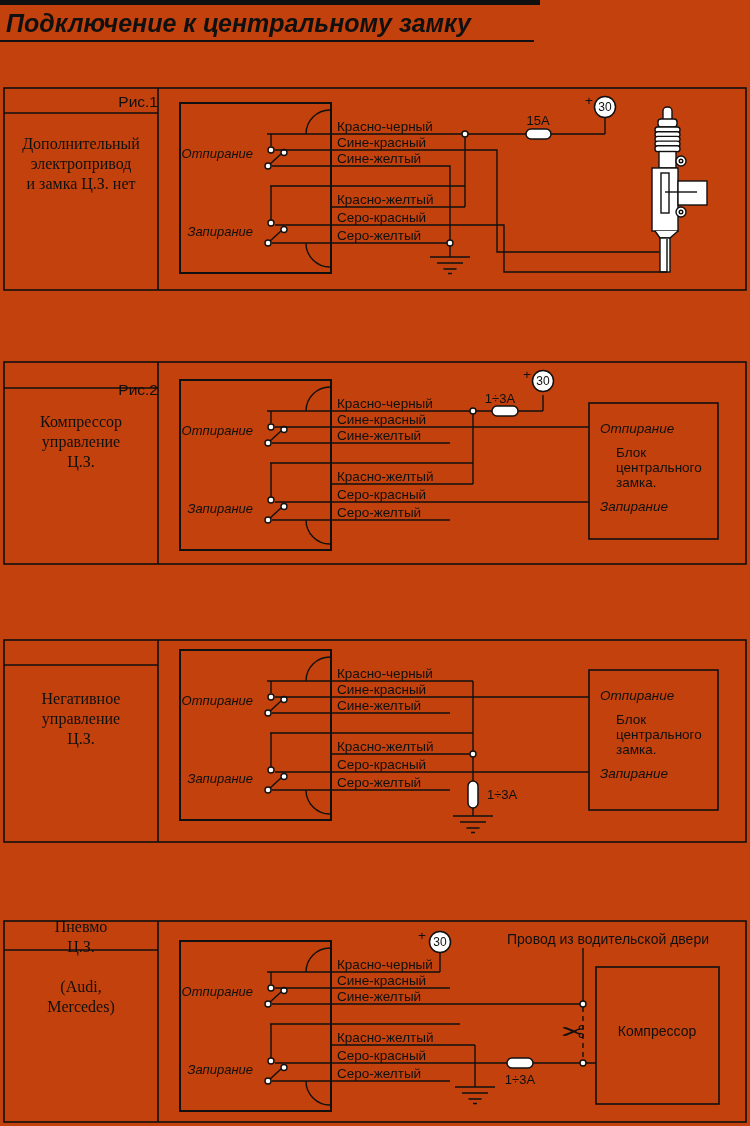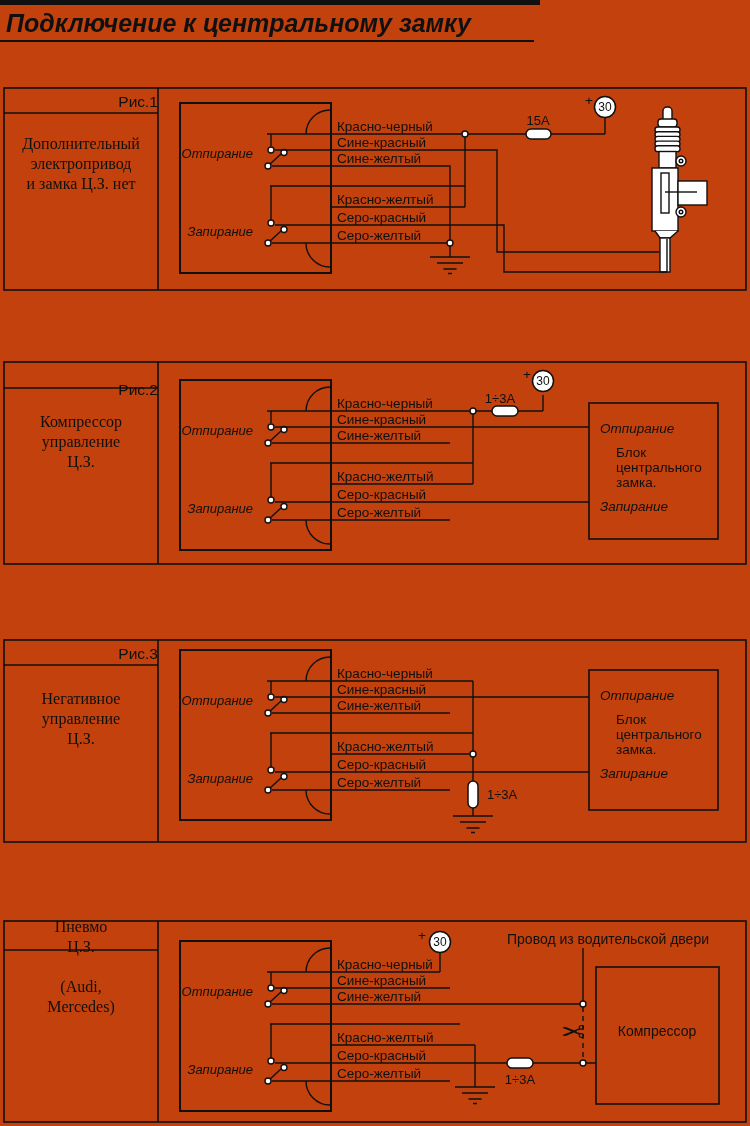--- a/index.html
+++ b/index.html
@@ -49,21 +49,20 @@
     <div class="cl">и замка Ц.З. нет</div>
   </div>
 
   <div class="ref" style="top:379px">Рис.2</div>
   <div class="caption" style="top:412px">
     <div class="cl">Компрессор</div>
     <div class="cl">управление</div>
     <div class="cl">Ц.З.</div>
   </div>
 
-  <div class="ref" style="top:643px">Рис.3</div>
   <div class="caption" style="top:689px">
     <div class="cl">Негативное</div>
     <div class="cl">управление</div>
     <div class="cl">Ц.З.</div>
   </div>
 
   <div class="caption" style="top:917px">
     <div class="cl">Пневмо</div>
     <div class="cl">Ц.З.</div>
     <div class="cl"></div>

